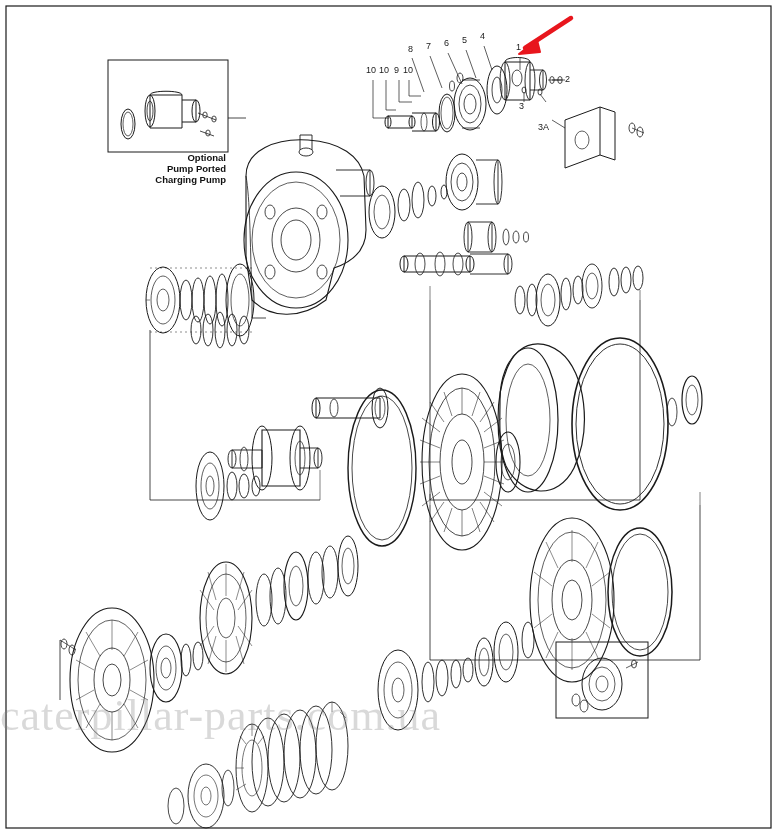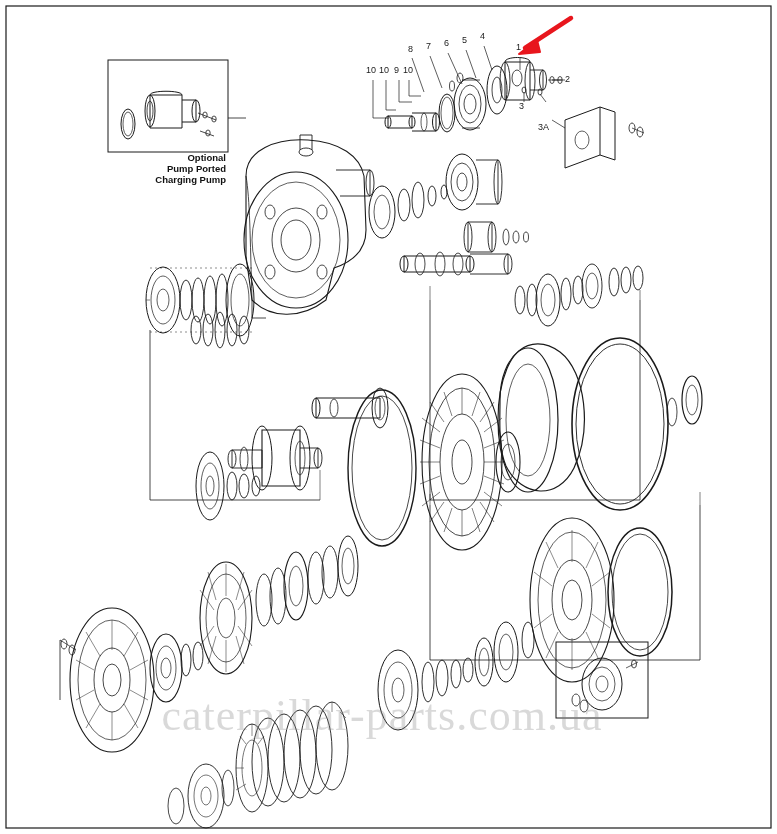--- a/index.html
+++ b/index.html
@@ -39,21 +39,20 @@
     font-size:9.5px;
     font-weight:bold;
     line-height:11px;
     color:#111111;
   }
   #watermark{
     position:absolute;
     left:0;
     top:690px;
     width:764px;
-    text-align:center;
     font-family:"Liberation Serif", serif;
     font-size:44px;
     color:rgba(130,130,130,0.30);
     letter-spacing:1px;
     white-space:nowrap;
     pointer-events:none;
     user-select:none;
   }
 </style>
 </head>

